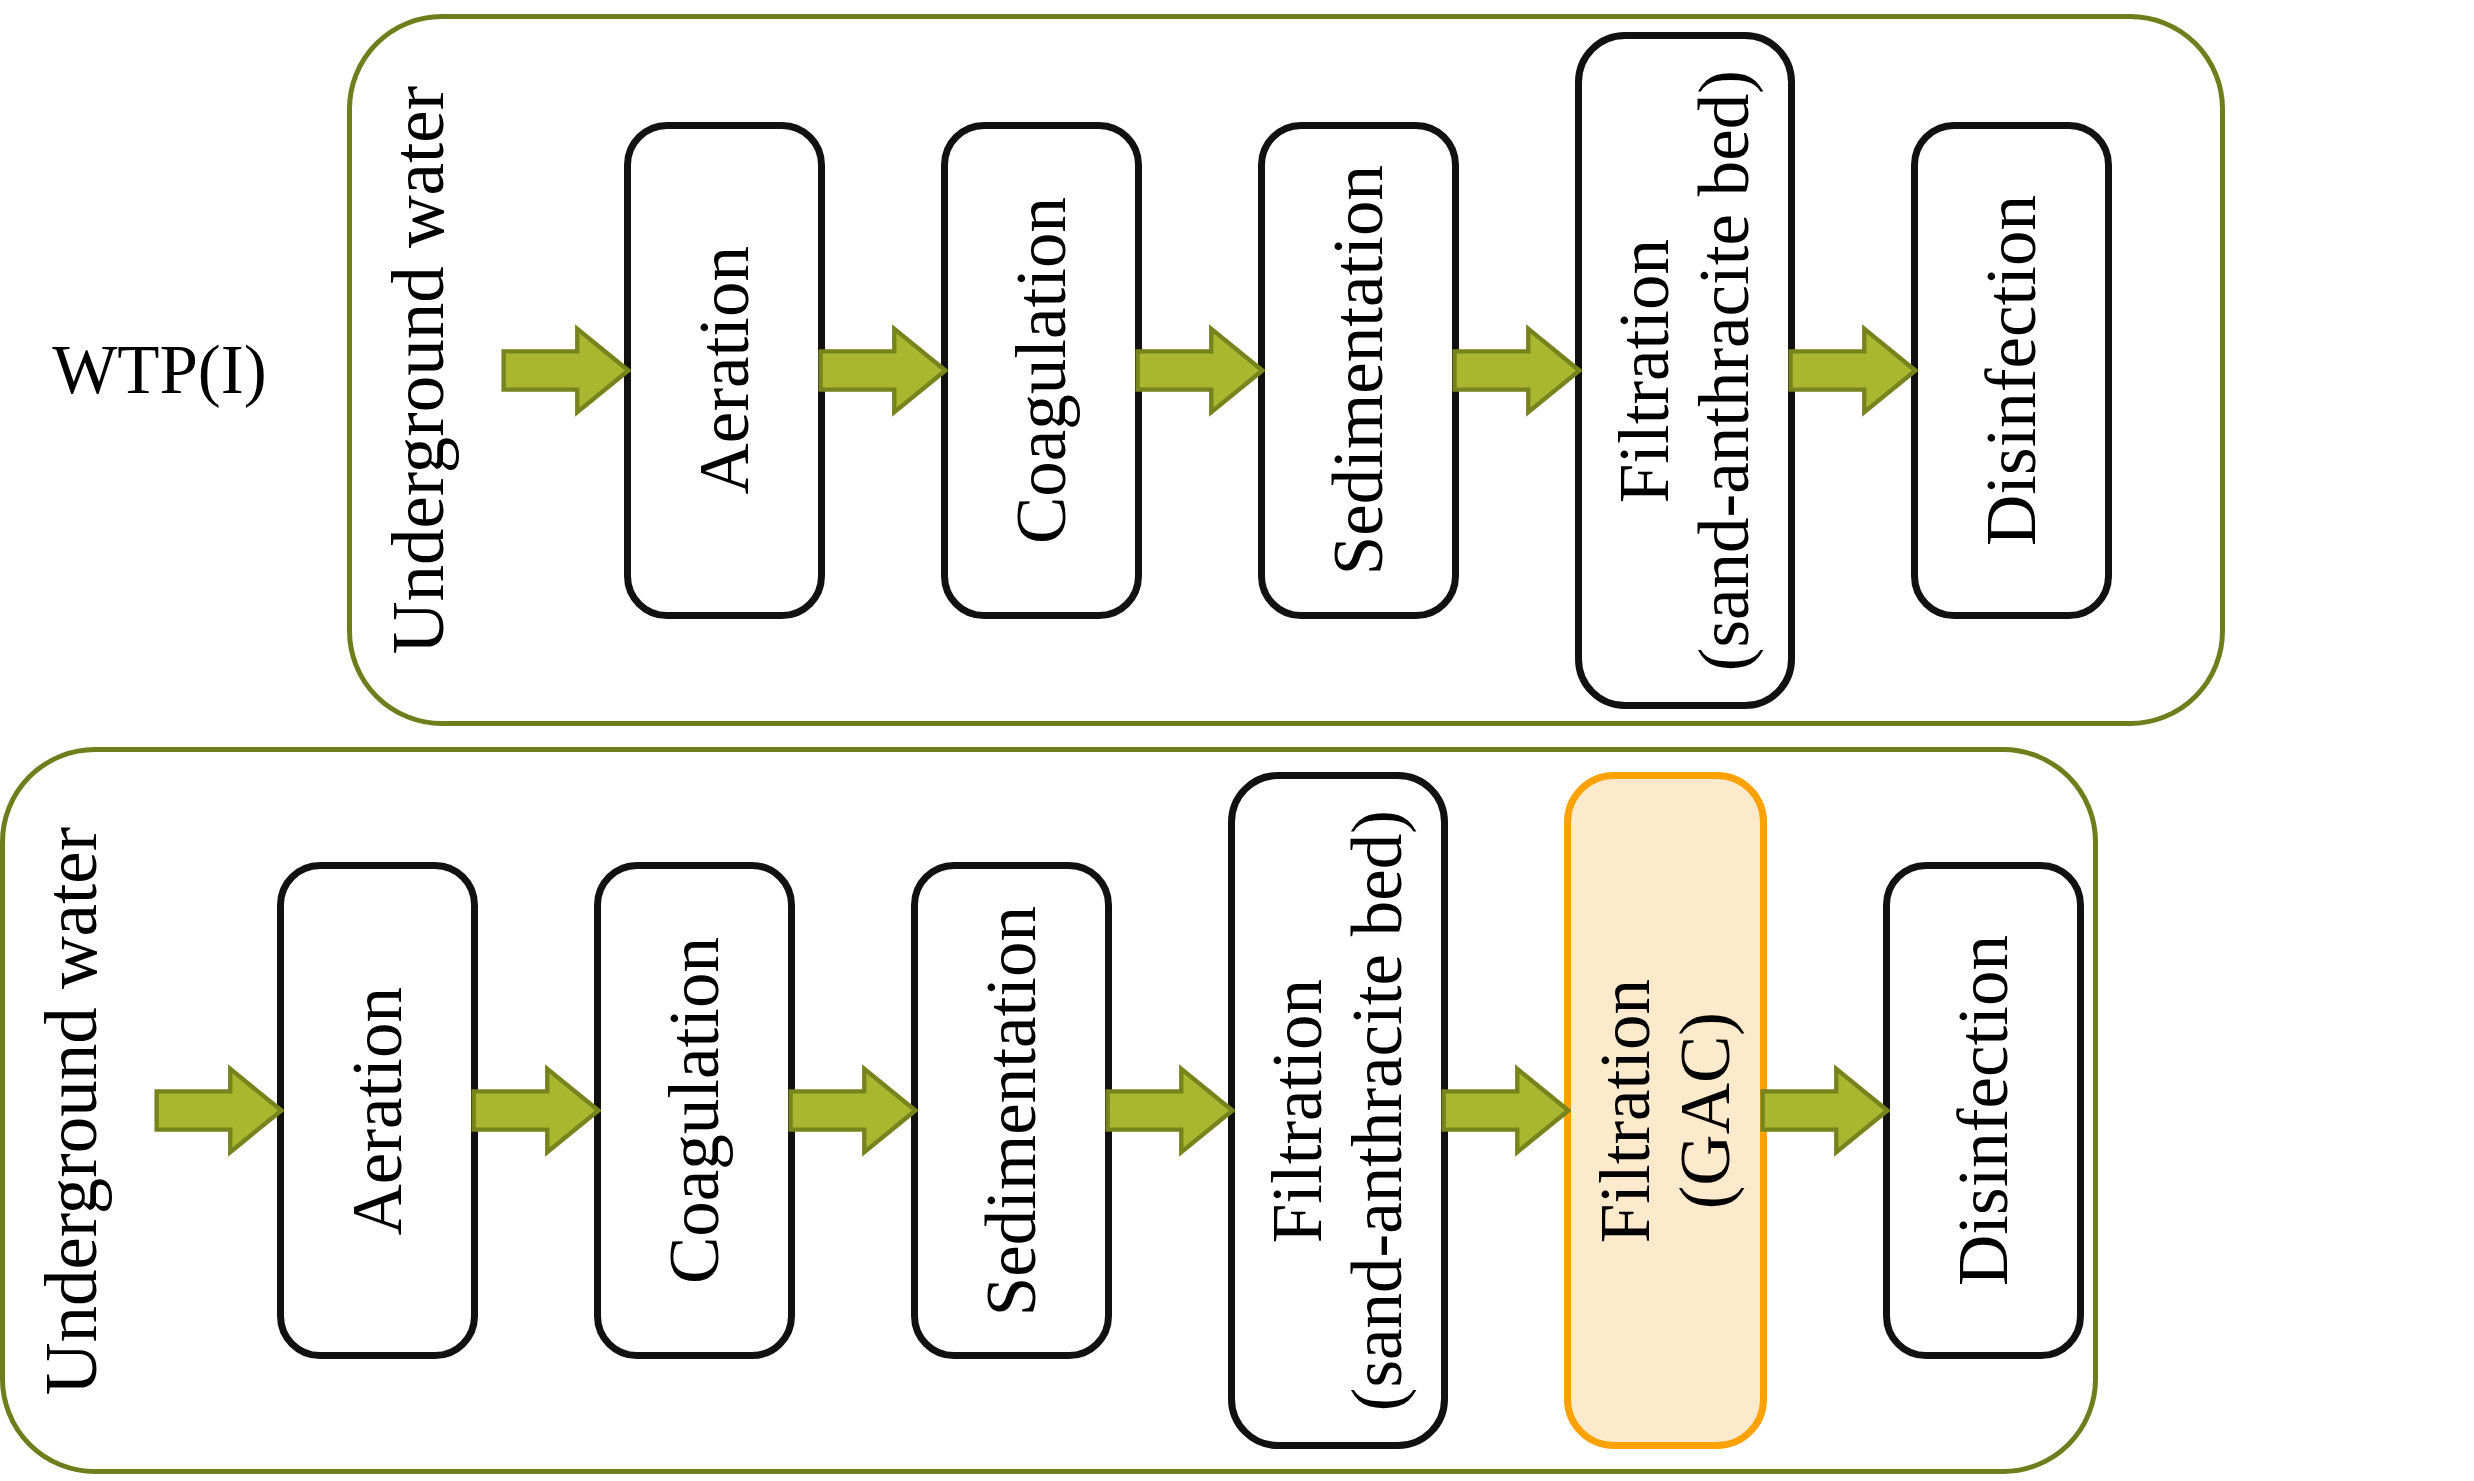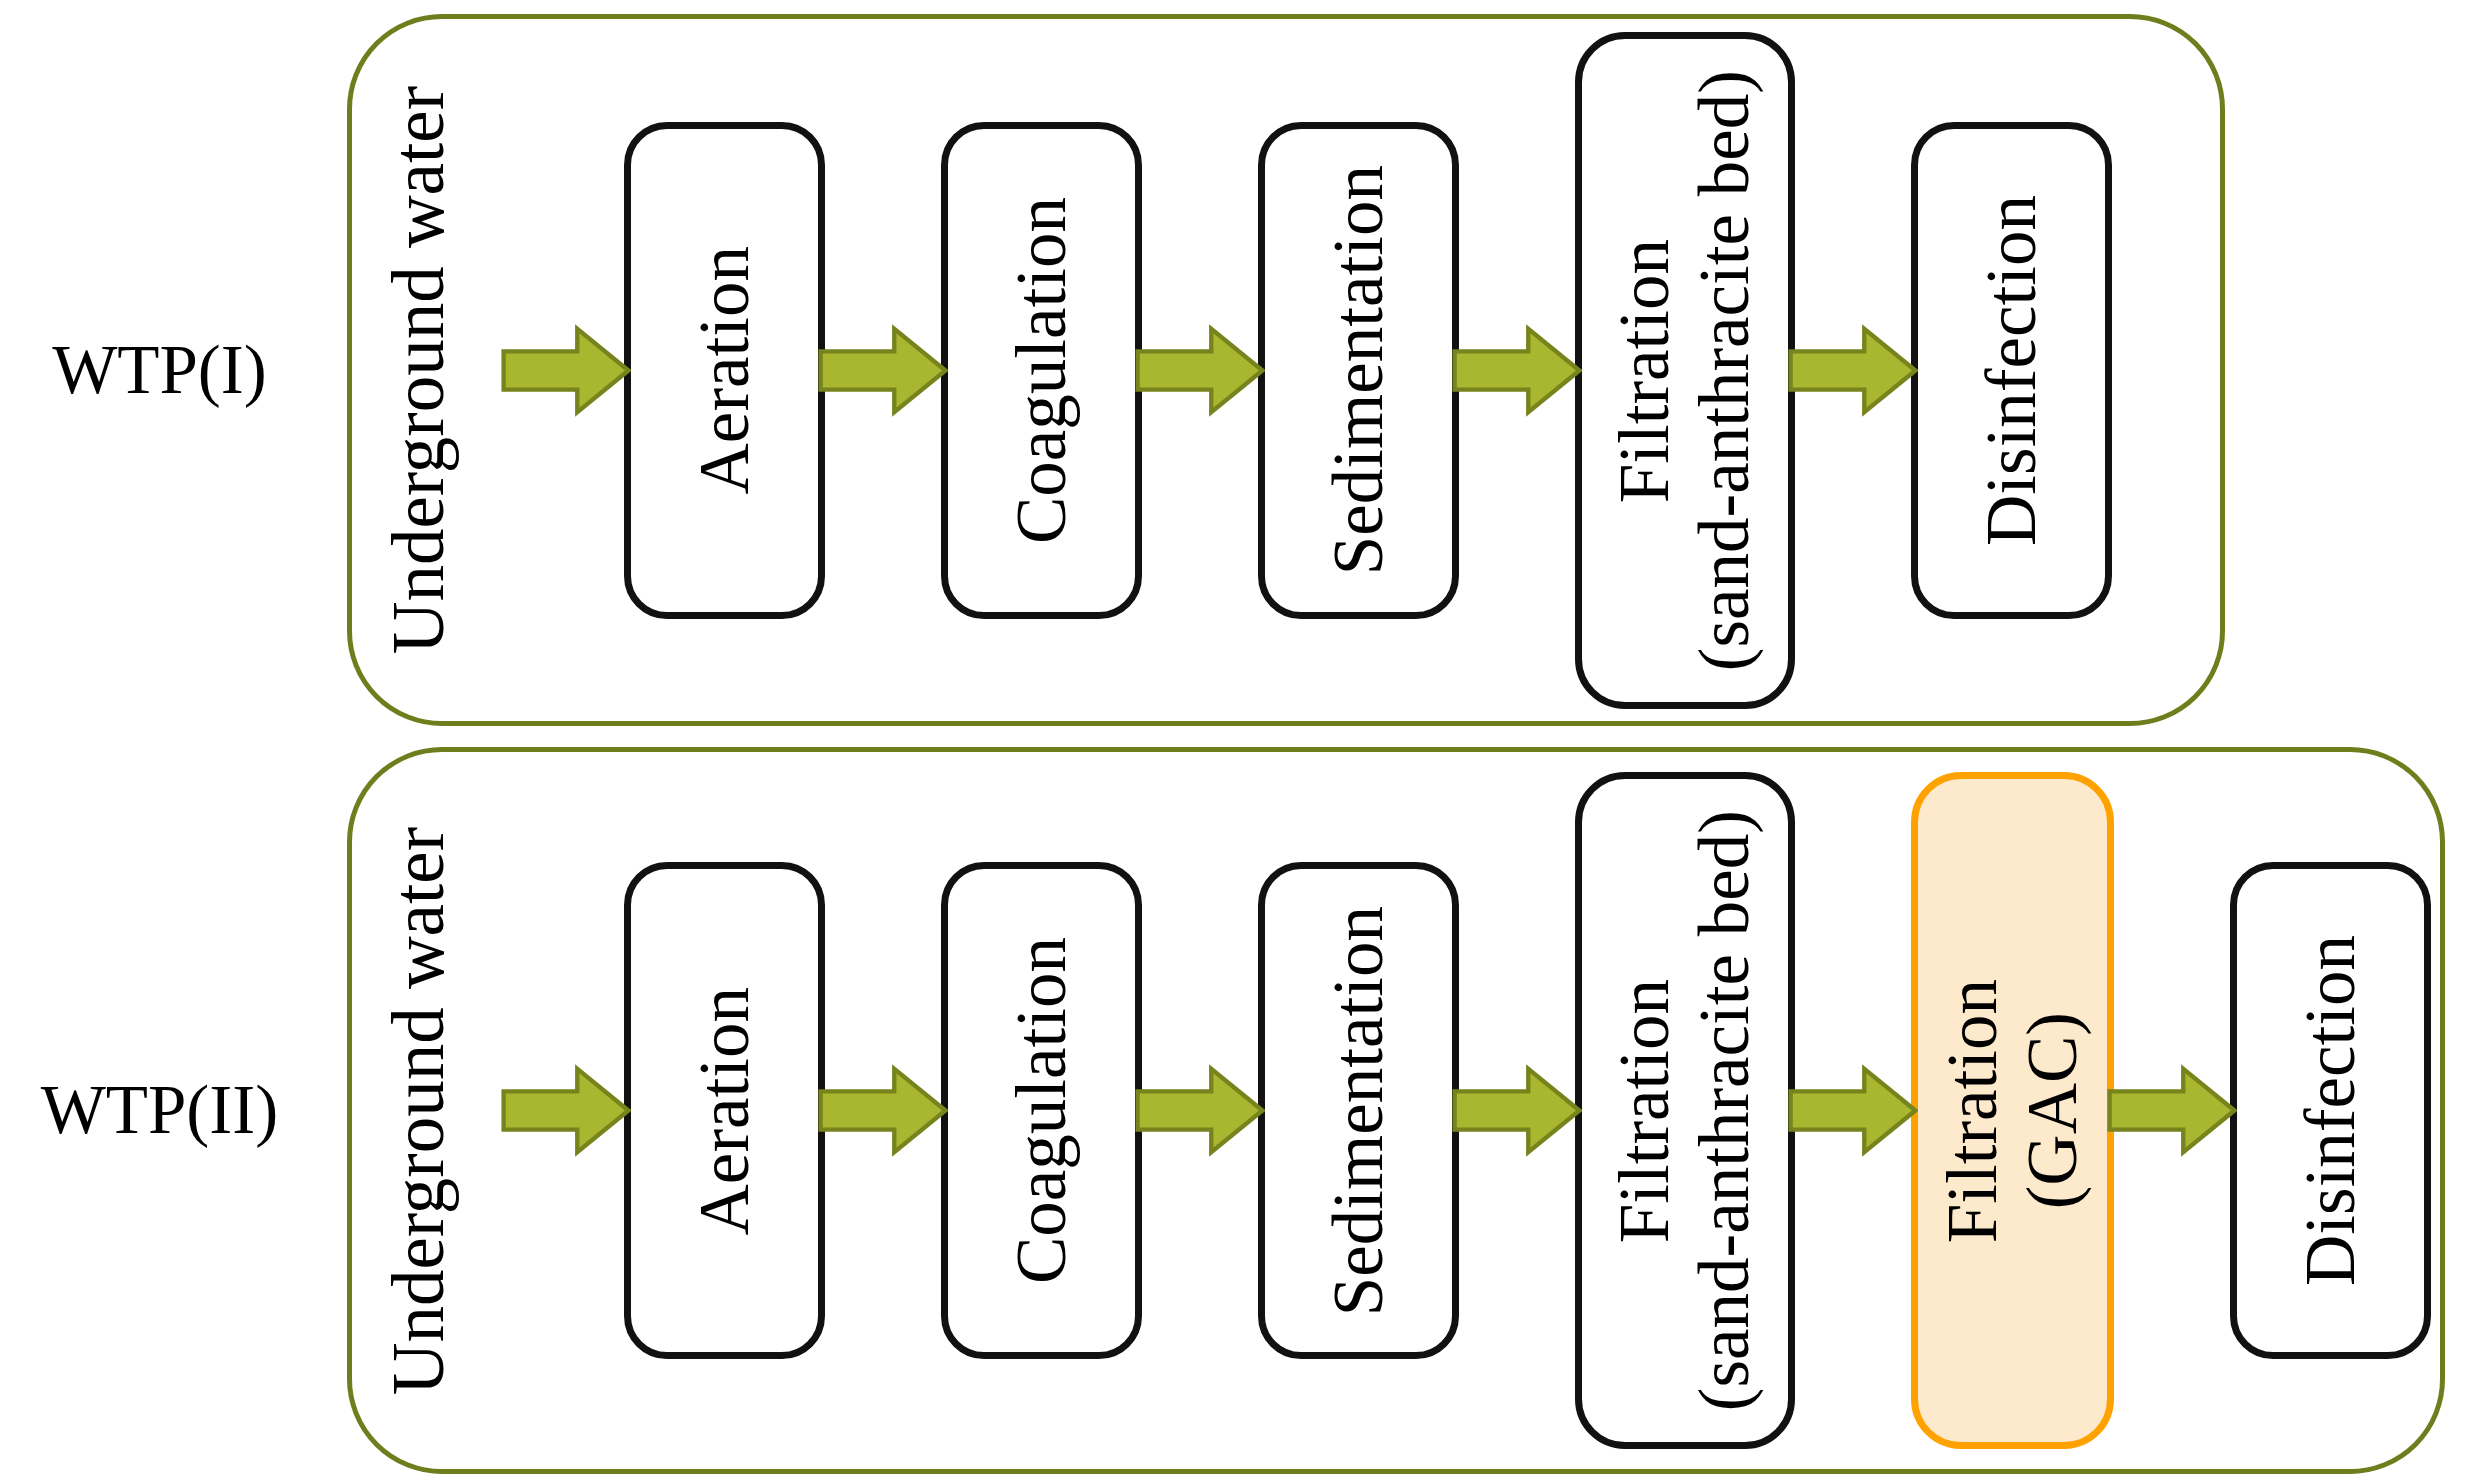--- a/index.html
+++ b/index.html
@@ -118,21 +118,20 @@
       <svg class="arrow" viewBox="0 0 150 110">
           <polygon points="3,33 88,33 88,7 147,55 88,103 88,77 3,77"></polygon>
         </svg>
       <div class="stage stage-std">
         <div class="vtext">Disinfection</div>
       </div>
     </div>
   </div>
 
   <div class="row">
-    <div class="row-label">WTP(II)</div>
     <div class="plant plant-2">
       <div class="source vtext">Underground water</div>
       <svg class="arrow" viewBox="0 0 150 110">
           <polygon points="3,33 88,33 88,7 147,55 88,103 88,77 3,77"></polygon>
         </svg>
       <div class="stage stage-std">
         <div class="vtext">Aeration</div>
       </div>
       <svg class="arrow" viewBox="0 0 150 110">
           <polygon points="3,33 88,33 88,7 147,55 88,103 88,77 3,77"></polygon>

